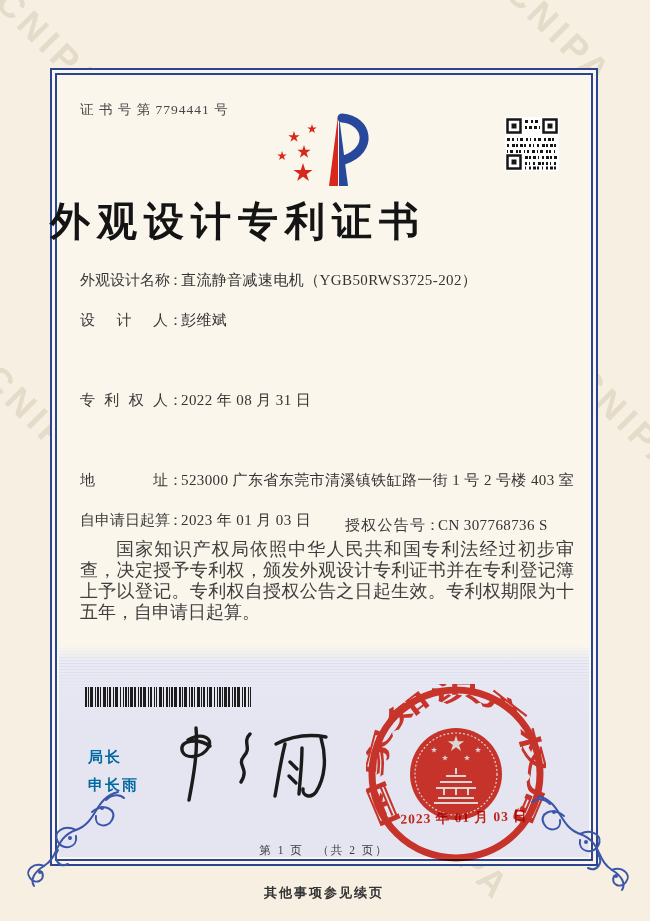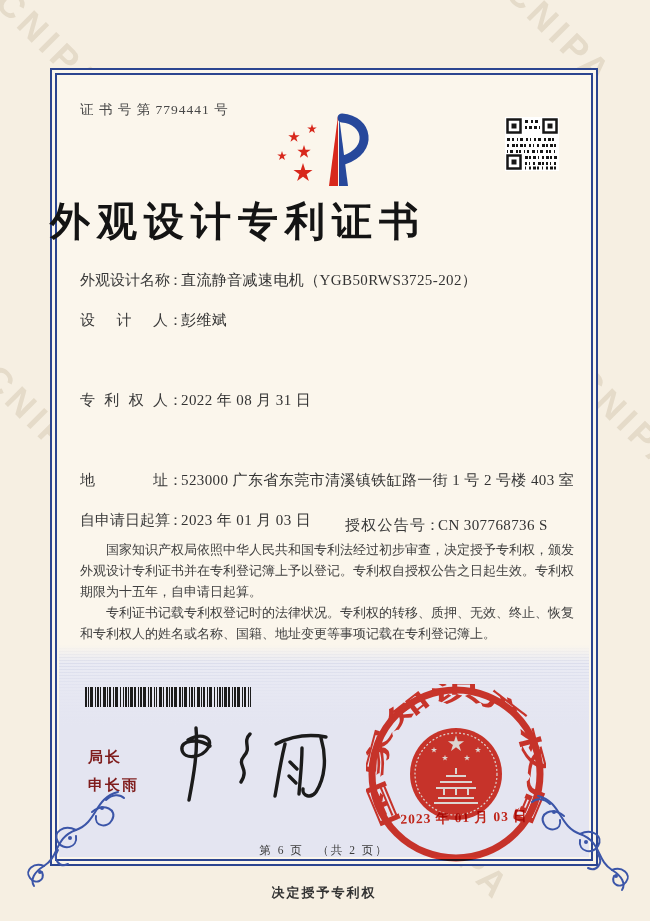--- a/index.html
+++ b/index.html
@@ -34,24 +34,24 @@
   .title{
     left:50px; top:194px; width:628px; text-align:left;
     font-size:40px; font-weight:700; letter-spacing:7px; color:#141414;
   }
   .row{left:80px; top:0; width:495px; font-size:15px; line-height:19px; white-space:nowrap;}
   .flabel{display:inline-block; width:88px; text-align:justify; text-align-last:justify; color:#3a3a3a; vertical-align:top;}
   .colon{display:inline-block; width:13px;}
   .fvalue{letter-spacing:.4px; color:#333;}
   .pair2{position:absolute; left:265px; top:5px; white-space:nowrap;}
   .pair2 .flabel{width:80px;}
-  .paras{left:80px; top:539px; width:494px; font-size:13px; line-height:21px; text-align:justify; color:#3f3f3f;}
+  .paras{left:80px; top:539px; width:494px; font-size:18px; line-height:21px; text-align:justify; color:#3f3f3f;}
   .paras p{margin:0; text-indent:2em;}
   .barcode{left:85px; top:687px;}
-  .signer{left:88px; font-family:"Liberation Sans","DejaVu Sans",sans-serif; font-weight:700; font-size:15px; color:#7f1d1d; letter-spacing:2px;}
+  .signer{left:88px; font-family:"Liberation Sans","DejaVu Sans",sans-serif; font-weight:700; font-size:15px; color:#0369a1; letter-spacing:2px;}
   .sig-svg{left:158px; top:724px; z-index:6;}
   .seal{left:366px; top:684px; z-index:7; mix-blend-mode:multiply;}
   .seal-date{
     left:380px; top:809px; width:168px; text-align:center; z-index:8;
     color:#d6281a; font-weight:700; font-size:13.5px; letter-spacing:1px;
     transform:rotate(-1.5deg); mix-blend-mode:multiply;
   }
   .page-num{left:50px; top:843px; width:548px; text-align:center; font-size:11.5px; letter-spacing:2px; color:#3c3c3c; z-index:6;}
   .note{left:50px; top:884px; width:548px; text-align:center; font-size:13px; font-weight:700; letter-spacing:2px; color:#333; z-index:4;}
   .orn{position:absolute; z-index:9;}
@@ -134,21 +134,20 @@
   </div>
   <div class="abs row" style="top:511px">
     <span class="flabel">自申请日起算</span><span class="colon">：</span><span class="fvalue">2023 年 01 月 03 日</span>
     <span class="pair2">
       <span class="flabel">授权公告号</span><span class="colon">：</span><span class="fvalue">CN 307768736 S</span>
     </span>
   </div>
 
   <div class="abs paras">
     <p>国家知识产权局依照中华人民共和国专利法经过初步审查，决定授予专利权，颁发外观设计专利证书并在专利登记簿上予以登记。专利权自授权公告之日起生效。专利权期限为十五年，自申请日起算。</p>
-    <p>专利证书记载专利权登记时的法律状况。专利权的转移、质押、无效、终止、恢复和专利权人的姓名或名称、国籍、地址变更等事项记载在专利登记簿上。</p>
   </div>
 
   <svg class="abs barcode" width="168" height="20" viewBox="0 0 168 20">
     <line x1="0" y1="10" x2="168" y2="10" stroke="#1c1c1c" stroke-width="20" stroke-dasharray="2 1 1 1 3 2 1 1 2 1 1 2 3 1 1 1 2 2 1 1 3 2 1 2 1 1 2 1 1 1 3 1 2 2 1 1 2 1 3 2 1 1 2 2 1 1 1 2 3 1 1 2 2 1 1 1 2 1 3 2"></line>
   </svg>
 
   <div class="abs signer" style="top:748px">局长</div>
   <div class="abs signer" style="top:776px">申长雨</div>
 
   <svg class="abs sig-svg" width="190" height="80" viewBox="0 0 190 80">
@@ -192,22 +191,22 @@
           <path d="M70,104 h40"></path>
           <path d="M78,104 v7 M90,104 v7 M102,104 v7"></path>
           <path d="M72,114 h36"></path>
           <path d="M68,119 h44"></path>
         </g>
       </g>
     </g>
   </svg>
   <div class="abs seal-date">2023 年 01 月 03 日</div>
 
-  <div class="abs page-num">第 6 页　（共 2 页）</div>
-  <div class="abs note">决定授予专利权</div>
+  <div class="abs page-num">第 1 页　（共 2 页）</div>
+  <div class="abs note">其他事项参见续页</div>
 
   <svg class="orn" style="left:18px; top:778px;" width="110" height="110" viewBox="0 0 110 110">
     <g fill="none" stroke="#3b55a8" stroke-width="2" stroke-linecap="round">
       <path d="M100,14 C76,20 80,44 58,52 C36,60 42,78 26,88 C16,94 12,102 16,108"></path>
       <path d="M58,52 c-12,-6 -24,2 -18,12 c5,9 20,6 18,-6"></path>
       <path d="M26,88 c-10,-4 -20,4 -14,12 c5,7 16,3 12,-6"></path>
       <path d="M74,34 c12,-10 26,-2 20,8 c-5,9 -18,6 -16,-4"></path>
       <path d="M40,72 c-6,10 2,18 10,14"></path>
       <path d="M88,22 c6,-6 14,-6 18,-2"></path>
     </g>

